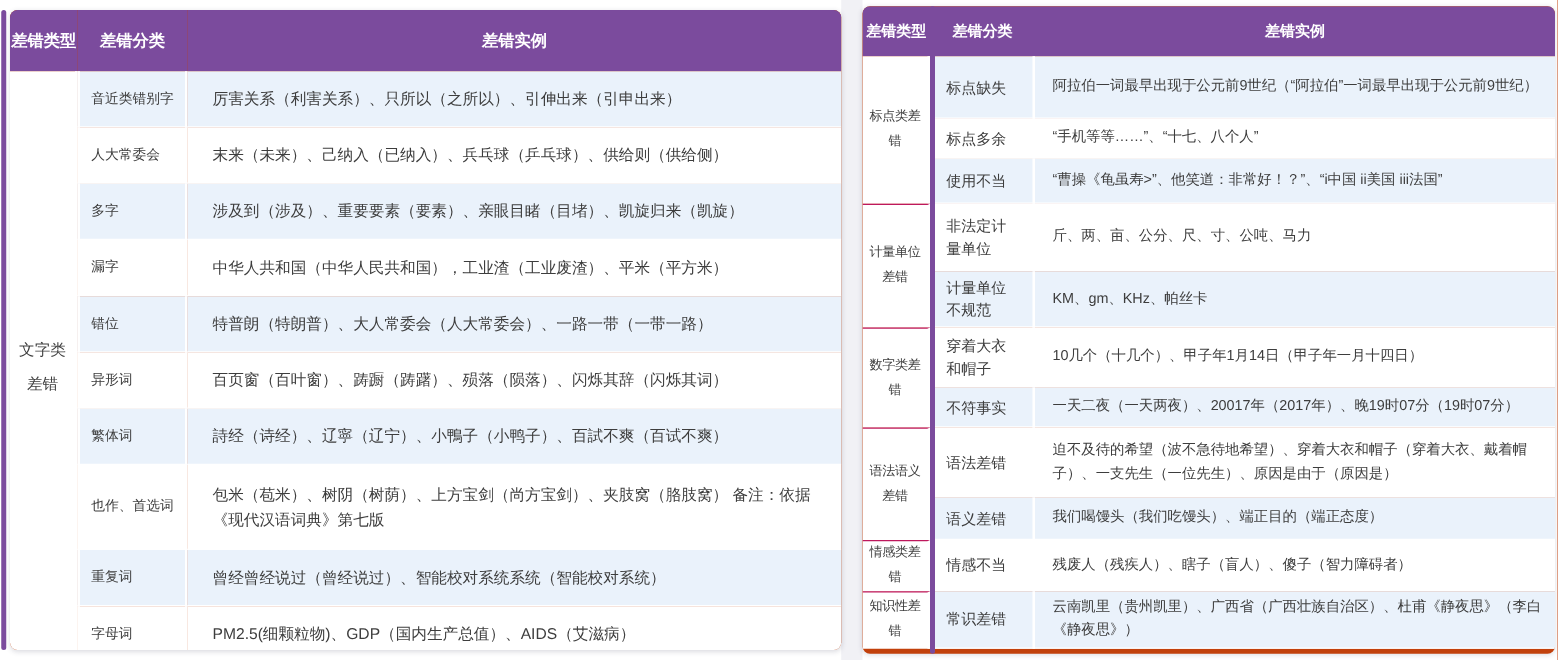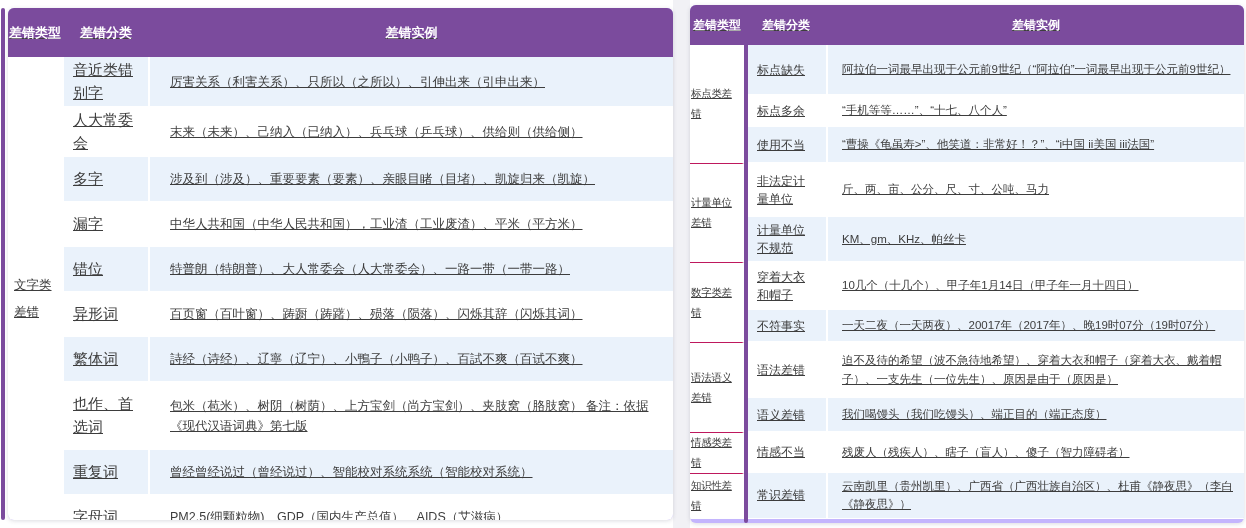--- a/index.html
+++ b/index.html
@@ -8,21 +8,21 @@
   body {
     width:1246px; height:528px; position:relative; overflow:hidden;
     background:#ffffff; font-family:"Liberation Sans", sans-serif; color:var(--text);
   }
   .gap-strip { position:absolute; left:673px; top:0; width:17px; height:528px; background:#f1f1f5; }
   .accent-bar { position:absolute; width:4px; background:var(--accent); border-radius:2px; z-index:6; }
   .accent-left  { left:1px;  top:8px; height:512px; }
   .accent-right { left:744px; top:5px; height:518px; }
 
   .card { position:absolute; border-radius:6px; overflow:hidden;
-          box-shadow:0 1px 4px rgba(60,60,90,.18); background:#c4b5fd; z-index:2;text-decoration:underline; }
+          box-shadow:0 1px 4px rgba(60,60,90,.18); background:#c2410c; z-index:2; }
   .card-left  { left:8px;  top:8px; width:665px; height:512px; }
   .card-right { left:690px; top:5px; width:554px; height:518px; }
 
   table { border-collapse:separate; border-spacing:0; width:100%; table-layout:fixed; }
   th { background:var(--accent); color:#fff; font-weight:600; text-align:center; padding:0; }
   .left-tbl  th { height:49px; font-size:13px; }
   .right-tbl th { height:40px; font-size:12px; }
   td { vertical-align:middle; background:#fff; color:var(--text); }
 
   .left-tbl  col.c1{width:54px;} .left-tbl  col.c2{width:88px;} .left-tbl  col.c3{width:523px;}
@@ -30,25 +30,25 @@
 
   .left-tbl  tbody tr { height:45px; }
   .left-tbl  tbody tr:nth-child(8) { height:68px; }
   .right-tbl tbody tr:nth-child(1){height:50px;} .right-tbl tbody tr:nth-child(2){height:32px;}
   .right-tbl tbody tr:nth-child(3){height:36px;} .right-tbl tbody tr:nth-child(4){height:54px;}
   .right-tbl tbody tr:nth-child(5){height:45px;} .right-tbl tbody tr:nth-child(6){height:48px;}
   .right-tbl tbody tr:nth-child(7){height:32px;} .right-tbl tbody tr:nth-child(8){height:56px;}
   .right-tbl tbody tr:nth-child(9){height:34px;} .right-tbl tbody tr:nth-child(10){height:32px;}
   .right-tbl tbody tr:nth-child(11){height:46px;}
 
-  td.type-cell { text-align:left; font-size:12.5px; line-height:2.1; padding:0 6px; background:#fff; border-right:2px solid #fff; }
+  td.type-cell { text-align:center; font-size:12.5px; line-height:2.1; padding:0 6px; background:#fff; border-right:2px solid #fff; }
   .right-tbl td.type-cell { font-size:10.5px; line-height:1.9; padding:0 1px; letter-spacing:-0.3px; }
   td.type-cell.gsep { border-top:1px solid #be185d; }
 
-  td.cat { font-size:15px; padding:2px 2px 2px 9px; border-left:2px solid #fff; border-right:2px solid #fff; border-bottom:1px solid #fff; line-height:1.5; }
+  td.cat { font-size:11px; padding:2px 2px 2px 9px; border-left:2px solid #fff; border-right:2px solid #fff; border-bottom:1px solid #fff; line-height:1.5; }
   .right-tbl td.cat { font-size:12px; padding-left:11px; padding-right:17px; }
   td.ex  { font-size:12.5px; padding:3px 14px 3px 20px; line-height:1.6; border-bottom:1px solid #fff; }
   .right-tbl td.ex { font-size:11.5px; padding-left:14px; padding-right:10px; }
 
   tbody tr:nth-child(odd) td.cat, tbody tr:nth-child(odd) td.ex { background:var(--stripe); }
 </style>
 </head>
 <body>
 
 <div class="gap-strip"></div>

